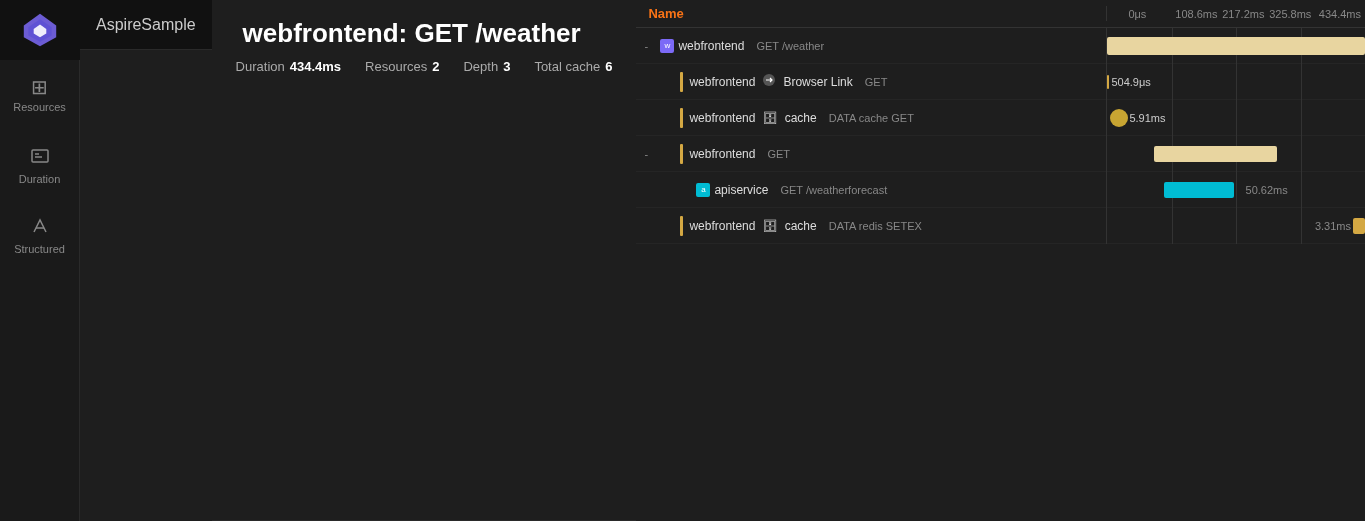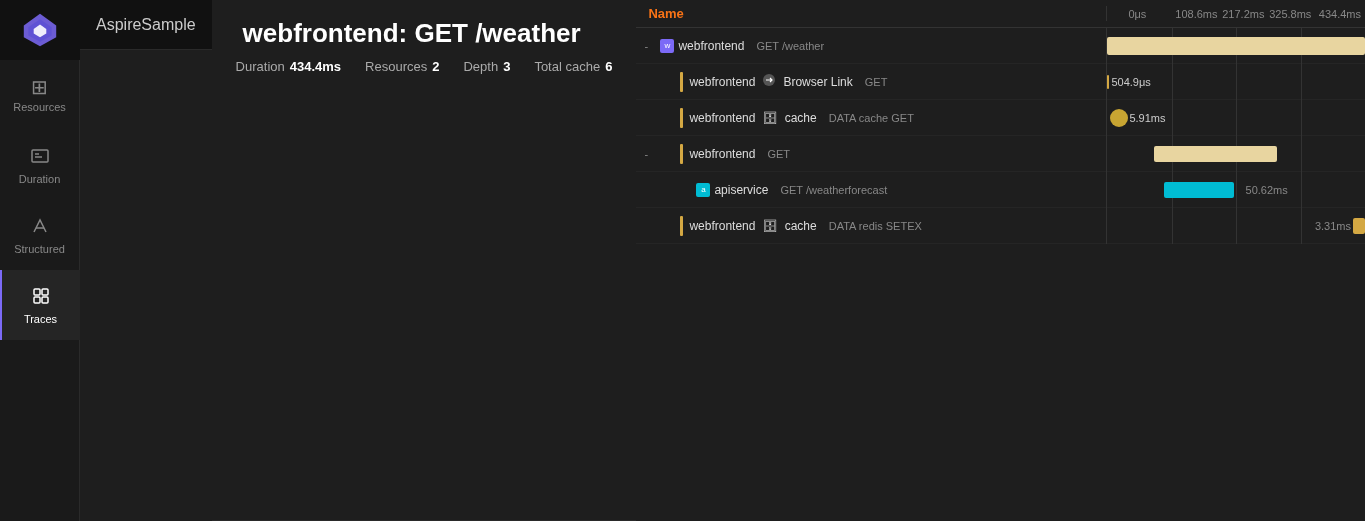--- a/index.html
+++ b/index.html
@@ -303,31 +303,20 @@
   <div class="sidebar-item">
     <span class="sidebar-icon">
       <svg width="20" height="20" viewBox="0 0 20 20" fill="none">
           <path d="M4 16 L10 4 L16 16" stroke="#888" stroke-width="1.5"></path>
           <path d="M6 12 L14 12" stroke="#888" stroke-width="1.5"></path>
         </svg>
     </span>
     <span>Structured</span>
   </div>
 
-  <div class="sidebar-item active">
-    <span class="sidebar-icon">
-      <svg width="20" height="20" viewBox="0 0 20 20" fill="none">
-        <rect x="3" y="3" width="6" height="6" rx="1" stroke="#fff" stroke-width="1.5"></rect>
-        <rect x="11" y="3" width="6" height="6" rx="1" stroke="#fff" stroke-width="1.5"></rect>
-        <rect x="3" y="11" width="6" height="6" rx="1" stroke="#fff" stroke-width="1.5"></rect>
-        <rect x="11" y="11" width="6" height="6" rx="1" stroke="#fff" stroke-width="1.5"></rect>
-      </svg>
-    </span>
-    <span>Traces</span>
-  </div>
 
 </div>
 
 <div class="main">
 
   <div style="background:#111; height:50px; display:flex; align-items:center; padding:0 16px; border-bottom:1px solid #2a2a2a; flex-shrink:0;">
     <span style="font-size:16px; color:#ccc; font-weight:500;">AspireSample</span>
   </div>
 
   <div class="page-header">

